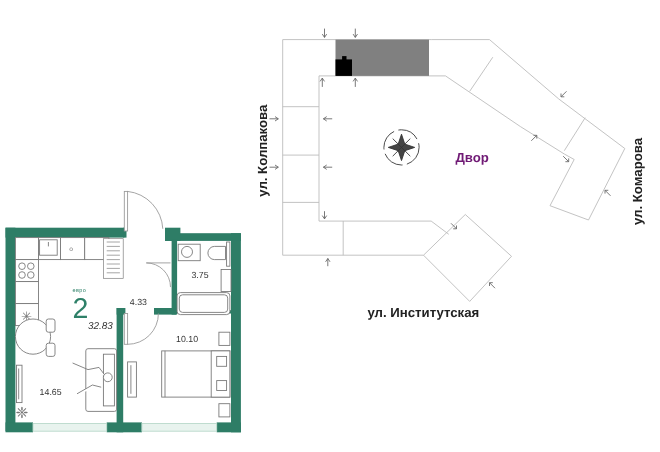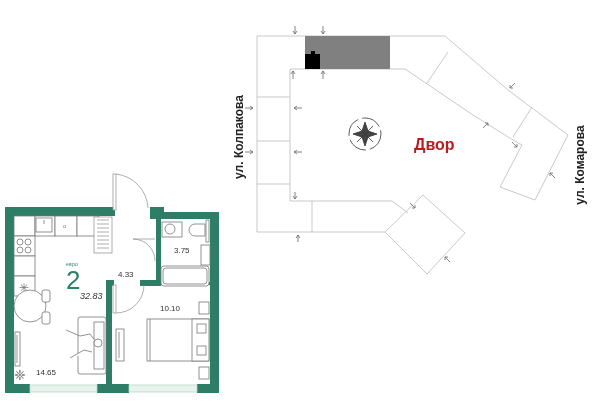--- a/index.html
+++ b/index.html
@@ -5,21 +5,21 @@
   html,body{margin:0;padding:0;background:#ffffff;}
   body{width:600px;height:411px;position:relative;overflow:hidden;font-family:"Liberation Sans",sans-serif;}
   .abs{position:absolute;}
   svg{position:absolute;left:0;top:0;}
   .street{position:absolute;font-size:12px;font-weight:bold;color:#222;white-space:nowrap;}
   .vert{transform:rotate(-90deg);transform-origin:center center;}
   .area{position:absolute;font-size:8px;color:#333;}
   .rooms-label{position:absolute;font-size:5px;color:#2e8068;letter-spacing:.3px;}
   .rooms-num{position:absolute;font-size:26px;color:#2e8068;line-height:26px;}
   .total{position:absolute;font-size:9px;color:#333;}
-  .dvor{position:absolute;font-size:16px;font-weight:bold;color:#b91c1c;}
+  .dvor{position:absolute;font-size:12px;font-weight:bold;color:#701a75;}
 </style>
 </head>
 <body>
 
 <div class="abs" style="left:0;top:170px;width:230px;height:241px;">
   <svg width="230" height="241" viewBox="0 0 230 241">
 
     <g fill="#2e7d66">
       <rect x="5" y="37" width="108" height="9"></rect>
       <rect x="5" y="37" width="9" height="185"></rect>
@@ -119,21 +119,21 @@
       <rect x="197" y="154" width="9" height="9"></rect>
       <rect x="197" y="176" width="9" height="9"></rect>
       <rect x="116" y="159" width="8" height="32"></rect>
       <line x1="119" y1="162" x2="119" y2="188"></line>
     </g>
   </svg>
 
   <div class="area" style="left:118px;top:100px;">4.33</div>
   <div class="area" style="left:174px;top:76px;text-align:right;">3.75</div>
   <div class="area" style="left:160px;top:134px;text-align:center;">10.10</div>
-  <div class="area" style="left:36px;top:182px;margin-top:16px;">14.65</div>
+  <div class="area" style="left:36px;top:182px;">14.65</div>
   <div class="rooms-label" style="left:66px;top:91px;">евро</div>
   <div class="rooms-num" style="left:66px;top:97px;">2</div>
   <div class="total" style="left:80px;top:121px;font-style:italic;">32.83</div>
 </div>
 
 <div class="abs" style="left:230px;top:0;width:370px;height:300px;">
   <svg width="370" height="300" viewBox="0 0 370 300">
     <g fill="none" stroke="#bbbbbb" stroke-width="0.8">
       <polyline points="27,36 27,232 155,232"></polyline>
       <polyline points="27,36 162,36 215,36 278,90 338,135 305,200 270,187 292,145 283,140 243,115 175,69 60,69 60,201 162,201 178,213"></polyline>
@@ -167,15 +167,16 @@
       <path d="M325 178 l-5 -5 m3 0 l-3 0 l0 3"></path>
     </g>
 
     <g stroke="#333" stroke-width="0.8" fill="none">
       <circle cx="135" cy="134" r="16" stroke-dasharray="20 4"></circle>
       <path d="M135 122 L138 131 L147 134 L138 137 L135 146 L132 137 L123 134 L132 131 Z" fill="#444"></path>
       <path d="M127 126 L143 142 M143 126 L127 142"></path>
     </g>
   </svg>
   <div class="dvor" style="left:184px;top:136px;">Двор</div>
+  <div class="street" style="left:104px;top:277px;">ул. Институтская</div>
 </div>
 <div class="street vert" style="left:194px;top:130px;width:90px;text-align:center;">ул. Колпакова</div>
 <div class="street vert" style="left:535px;top:158px;width:90px;text-align:center;">ул. Комарова</div>
 
 </body></html>

